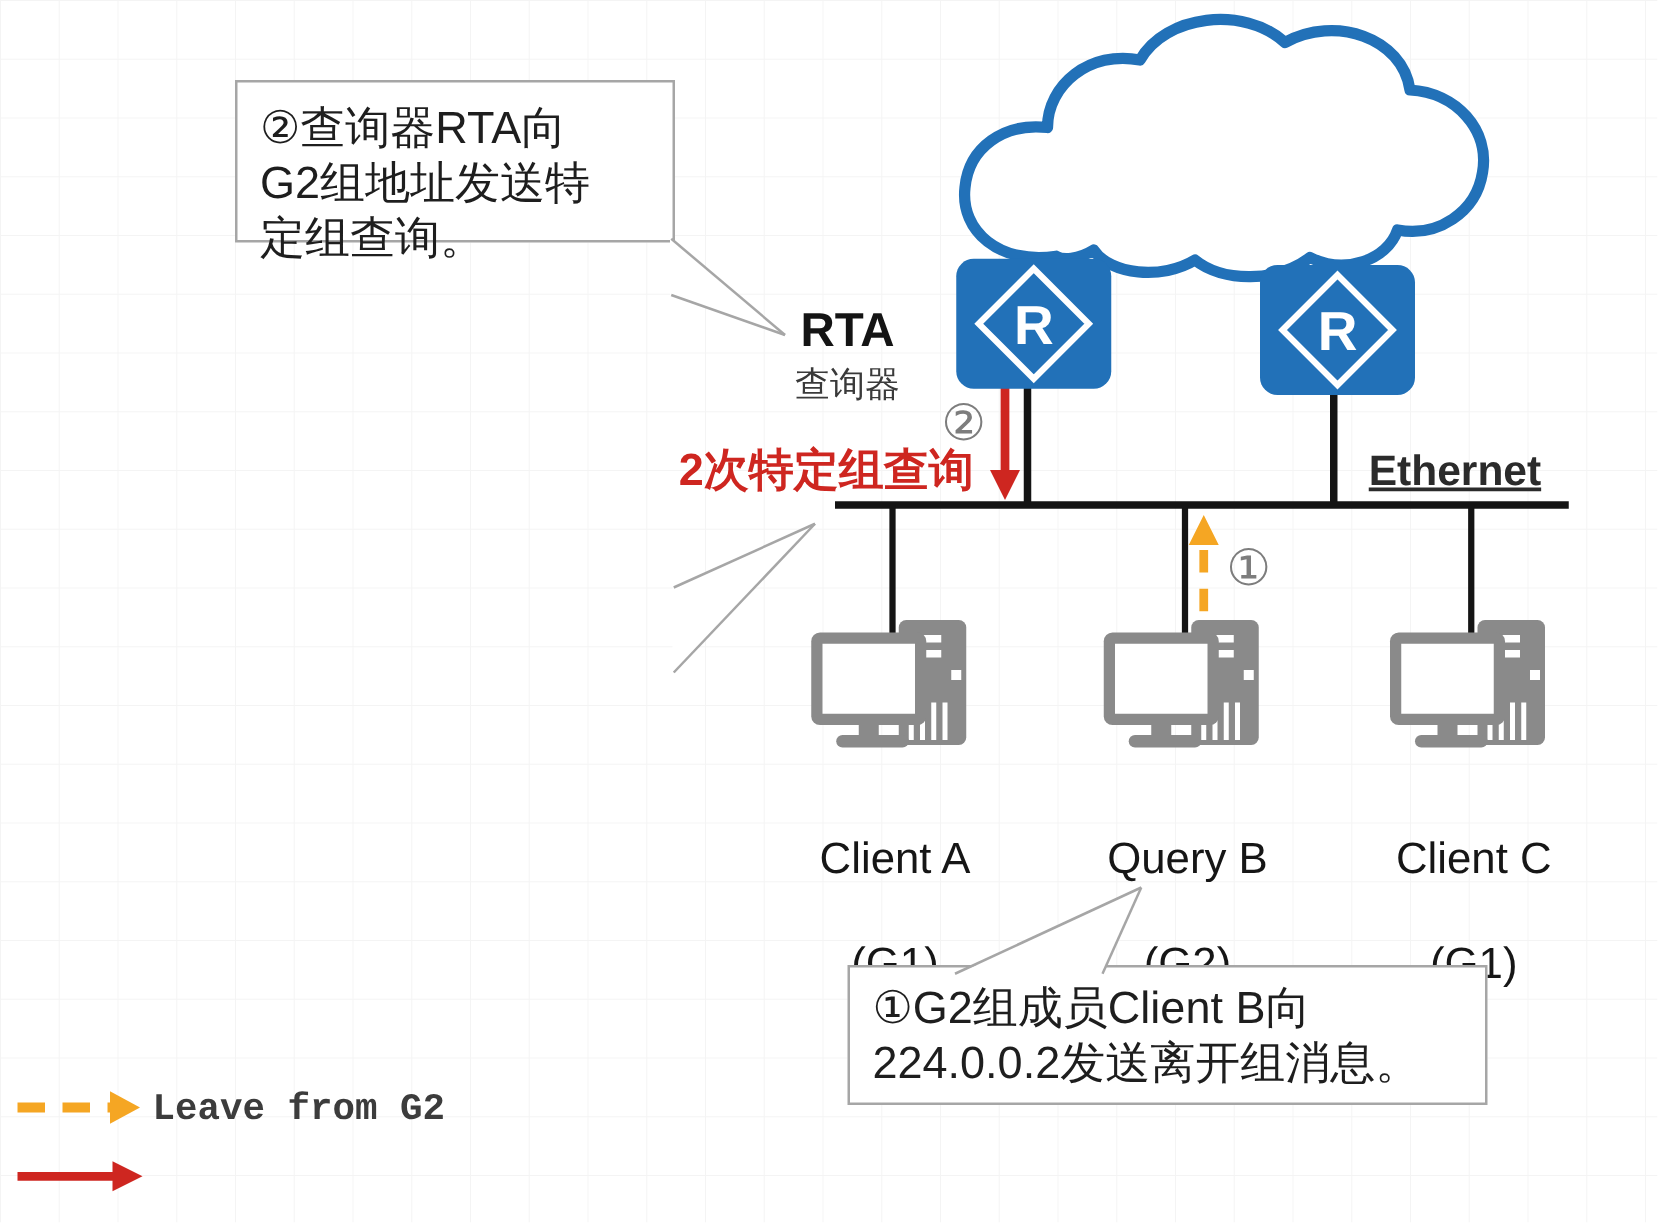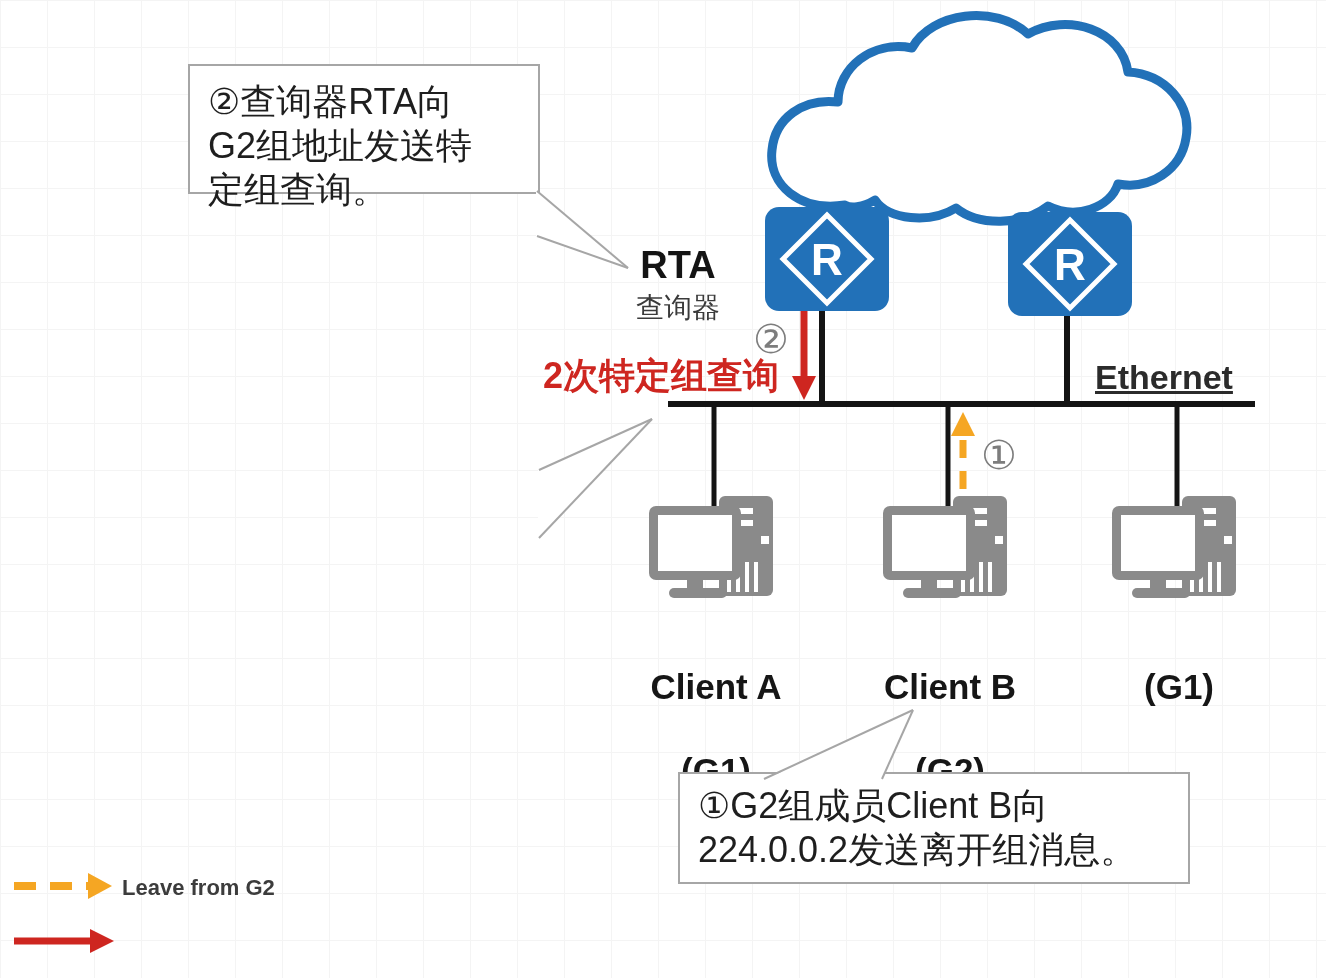--- a/index.html
+++ b/index.html
@@ -21,23 +21,23 @@
   .center{text-align:center;}
   .cloud-label{
     font-size:38px;font-weight:bold;line-height:46px;color:#1b1b1b;
     white-space:pre-line;z-index:2;
   }
   .router-name{font-size:38px;font-weight:bold;color:#141414;line-height:42px;}
   .router-role{font-size:28px;color:#3a3a3a;line-height:44px;}
   .red-label{font-size:36px;font-weight:bold;color:#CE2620;z-index:2;}
   .eth-label{font-size:34px;font-weight:600;color:#2b2b2b;z-index:2;}
   .marker{font-size:40px;color:#7d7d7d;z-index:2;}
-  .client-label{font-size:35px;font-weight:bold;line-height:42px;color:#161616;
+  .client-label{font-size:35px;font-weight:normal;line-height:42px;color:#161616;
     text-align:center;white-space:pre-line;}
-  .legend-label{font-size:22px;font-weight:600;color:#3c3c3c;line-height:34px;}
+  .legend-label{font-size:30px;font-weight:600;color:#3c3c3c;line-height:34px;font-family:Liberation Mono, monospace;}
   .legend-row{position:absolute;display:flex;align-items:center;gap:12px;}
 </style>
 </head>
 <body>
 
 <div id="canvas">
 
   <svg class="layer" width="1326" height="978" viewBox="0 0 1326 978">
 
     <path d="M 845 205 C 800 212, 768 185, 772 150
@@ -173,24 +173,25 @@
   <div class="abs marker" style="left:753px;top:316px;">②</div>
   <div class="abs marker" style="left:981px;top:432px;">①</div>
 
   <div class="abs eth-label" style="left:1095px;top:358px;text-decoration:underline;">Ethernet</div>
 
   <div class="abs client-label" style="left:616px;top:624px;width:200px;">
     <div>Client A</div>
     <div>(G1)</div>
   </div>
   <div class="abs client-label" style="left:850px;top:624px;width:200px;">
-    <div>Client B</div>
+    <div>Query B</div>
     <div>(G2)</div>
   </div>
   <div class="abs client-label" style="left:1079px;top:624px;width:200px;">
+    <div>Client C</div>
     <div>(G1)</div>
   </div>
 
   <div class="legend-row" style="left:122px;top:871px;">
     <span class="legend-label">Leave from G2</span>
   </div>
 
 </div>
 
 </body></html>

